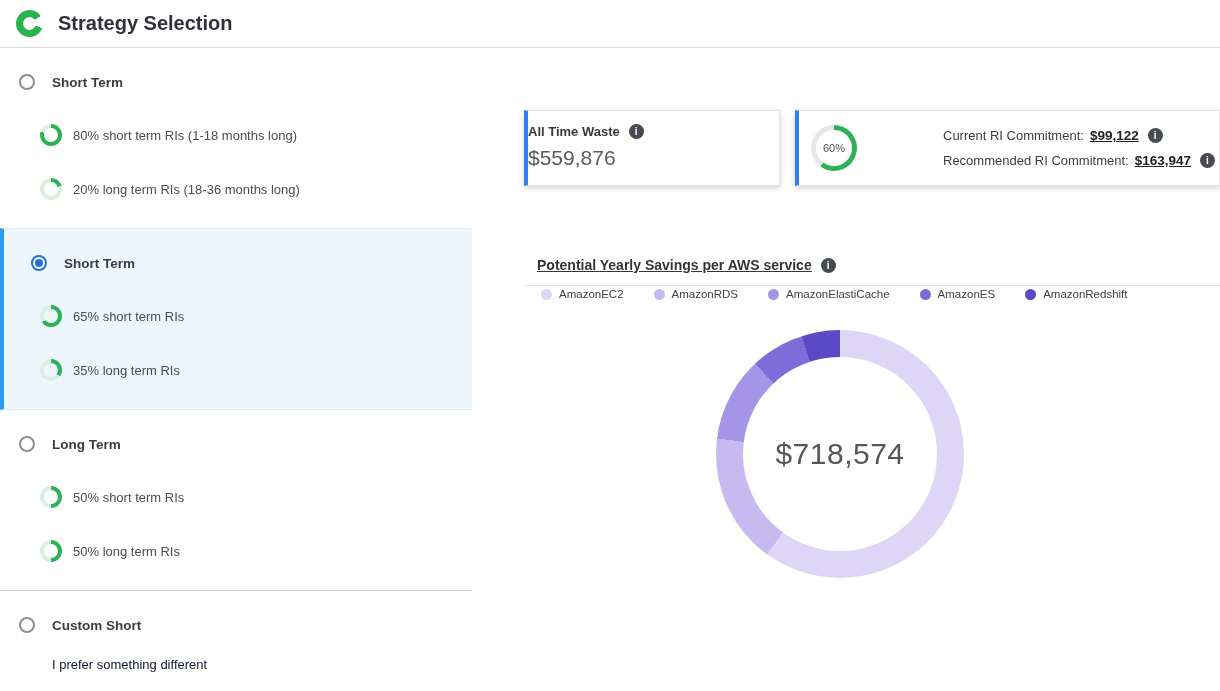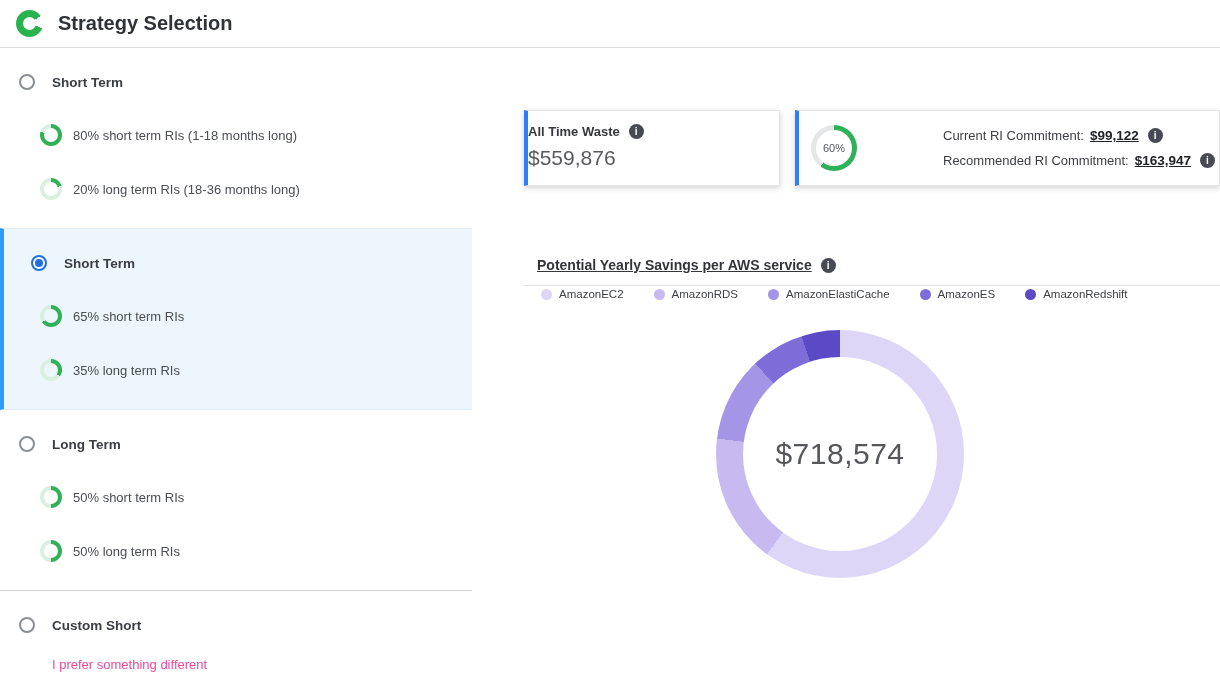--- a/index.html
+++ b/index.html
@@ -46,21 +46,21 @@
   .strategy.selected {
     background: #edf6fd;
     border-left: 4px solid #2d9cf4;
     border-top: 1px solid #e0ecf5;
     border-bottom: 1px solid #e0ecf5;
   }
   .strategy.selected .strategy-head { padding-left: 27px; }
   .strategy.selected .strategy-item { margin-left: 36px; }
   .strategy.selected .ring::after { background: #edf6fd; }
   .strategy.divided { border-bottom: 1px solid #cfcfcf; }
-  .custom-desc { margin: 22px 0 0 52px; font-size: 13px; color: #ec4899; }
+  .custom-desc { margin: 22px 0 0 52px; font-size: 13px; color: #0f172a; }
 
   
   .card {
     position: absolute; background: #fff;
     border: 1px solid #e4e4e4; border-left: 4px solid #2e7ef7;
     box-shadow: 0 2px 6px rgba(0,0,0,0.18);
   }
   .card-waste { left: 524px; top: 110px; width: 256px; height: 76px; padding: 13px 0; }
   .card-title-row { display: flex; align-items: center; gap: 9px; }
   .card-title { font-size: 13px; font-weight: 700; color: #36383c; }

